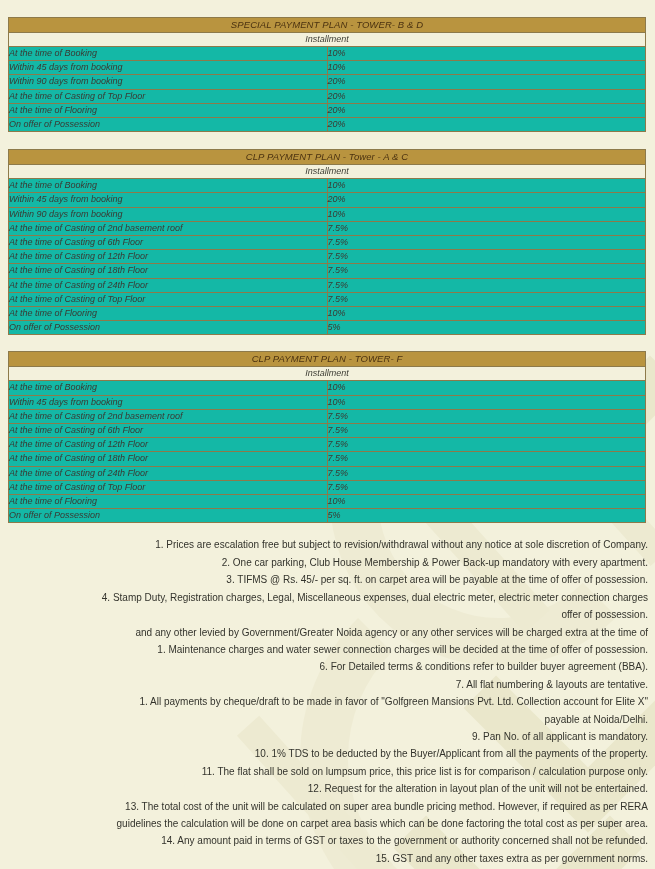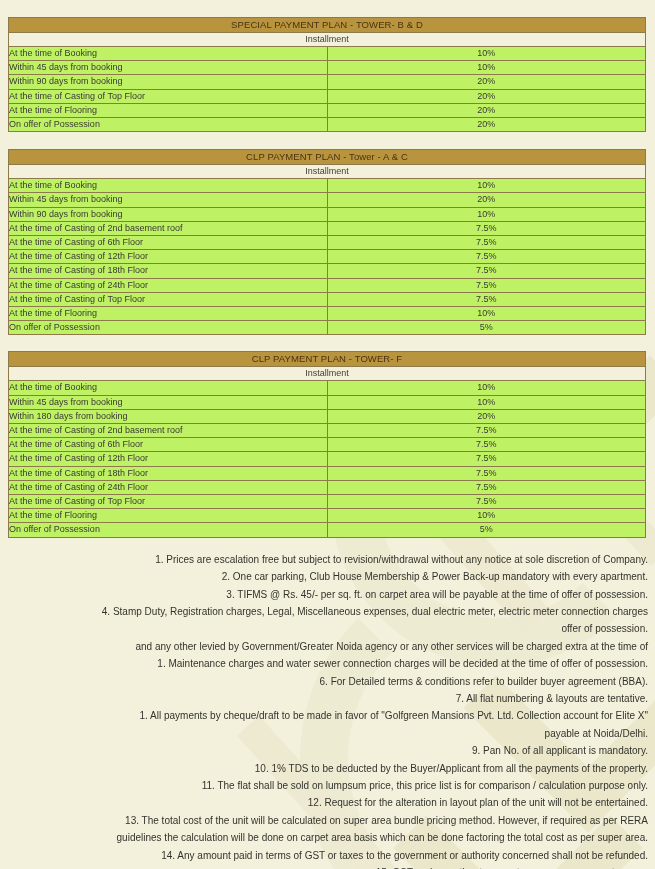--- a/index.html
+++ b/index.html
@@ -53,20 +53,21 @@
   }
 
   
   .plan-table {
     width: 638px;
     margin: 0 0 0 8px;
     border-collapse: collapse;
     border: 1px solid #8d7a4a;
     background: transparent;
     table-layout: fixed;
+    font-style: italic;
   }
   .plan-table td, .plan-table th {
     border: 1px solid #8d7a4a;
     font-weight: normal;
     padding: 0;
   }
   .plan-title {
     background: #b9943f;
     color: #4b3210;
     text-align: center;
@@ -79,30 +80,29 @@
     font-size: 9px;
     height: 13px;
     line-height: 13px;
     color: #3f3f36;
     background: #f3f1dc;
   }
   .plan-table tbody td {
     font-size: 9px;
     height: 13.2px;
     line-height: 13.2px;
-    background: #bef264;
+    background: #14b8a6;
     margin-left: 28px;
   }
   .cell-desc {
     padding-left: 3px;
     text-align: left;
   }
   .cell-pct {
     width: 137px;
-    text-align: center;
   }
 
   .table-gap { height: 17px; }
   .table-gap-sm { height: 16px; }
 
   
   #notes {
     margin: 13px 0 0 8px;
     width: 640px;
   }
@@ -240,24 +240,20 @@
         </tr>
     </thead>
     <tbody>
       <tr>
         <td class="cell-desc">At the time of Booking</td>
         <td class="cell-pct">10%</td>
       </tr>
       <tr>
         <td class="cell-desc">Within 45 days from booking</td>
         <td class="cell-pct">10%</td>
-      </tr>
-      <tr>
-        <td class="cell-desc">Within 180 days from booking</td>
-        <td class="cell-pct">20%</td>
       </tr>
       <tr>
         <td class="cell-desc">At the time of Casting of 2nd basement roof</td>
         <td class="cell-pct">7.5%</td>
       </tr>
       <tr>
         <td class="cell-desc">At the time of Casting of 6th Floor</td>
         <td class="cell-pct">7.5%</td>
       </tr>
       <tr>

